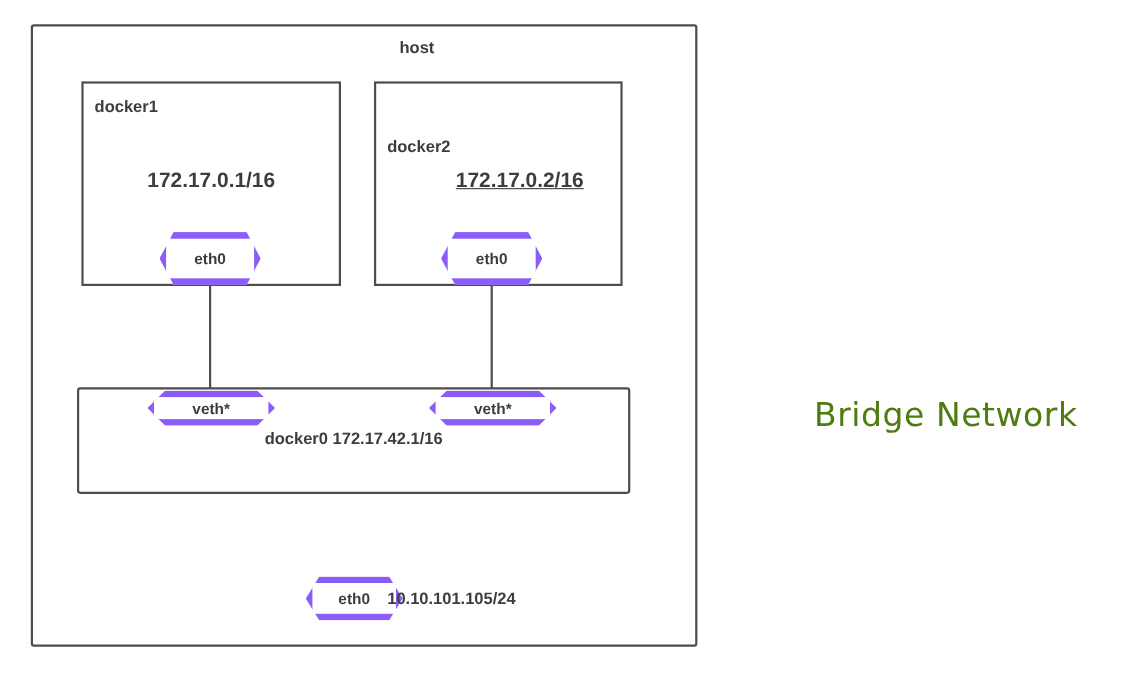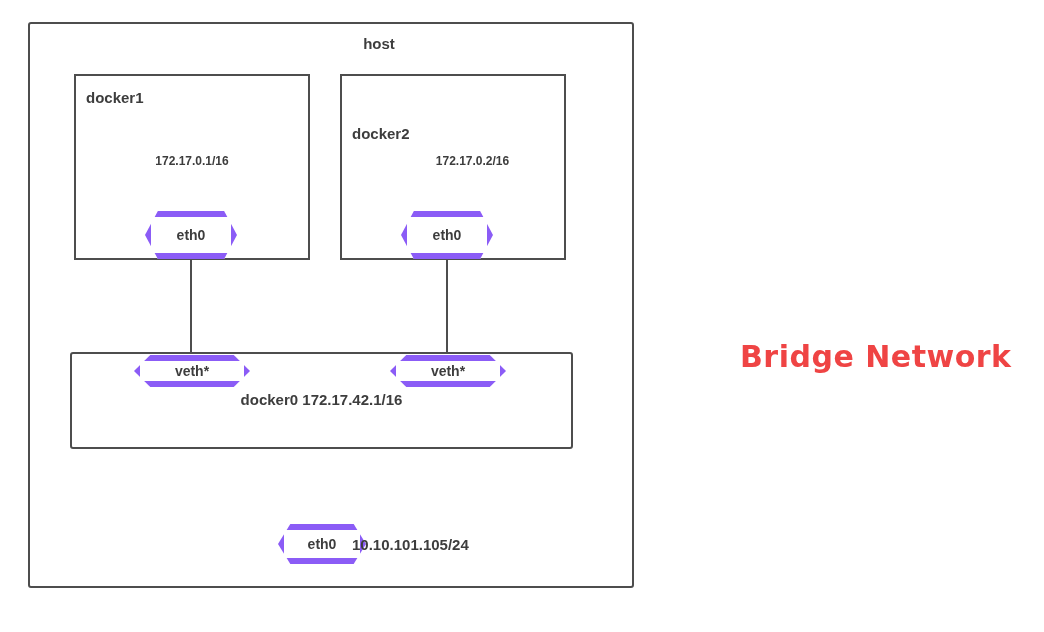--- a/index.html
+++ b/index.html
@@ -58,32 +58,33 @@
     top: 36px;
     width: 702px;
     text-align: center;
   }
   .container-name {
     font-size: 15px;
   }
   .docker1-name { left: 86px; top: 90px; }
   .docker2-name { left: 352px; top: 90px; margin-top: 36px; }
 
-  .ip-label { font-size: 12px; }
+  .ip-label { font-size: 19px; }
   .docker1-ip {
     left: 74px;
     top: 155px;
     width: 236px;
     text-align: center;
   }
   .docker2-ip {
     left: 340px;
     top: 155px;
     width: 265px;
     text-align: center;
+    text-decoration: underline;
   }
   .docker0-label {
     left: 70px;
     top: 392px;
     width: 503px;
     text-align: center;
     font-size: 15px;
   }
   .host-ip-label {
     left: 352px;
@@ -124,26 +125,26 @@
     background: #4d4d4d;
     width: 2px;
   }
   .conn-left  { left: 190px; top: 259px; height: 97px; }
   .conn-right { left: 446px; top: 259px; height: 97px; }
 
   
   .caption {
     position: absolute;
     left: 740px;
-    top: 339px;
+    top: 360px;
     font-family: "DejaVu Sans", sans-serif;
-    font-weight: 700;
+    font-weight: 400;
     font-size: 30px;
     letter-spacing: 0.5px;
-    color: #ef4444;
+    color: #4d7c0f;
     white-space: nowrap;
   }
 </style>
 </head>
 <body>
 
 <div id="canvas">
 
   <div class="box host-box"></div>
   <div class="label host-label">host</div>

